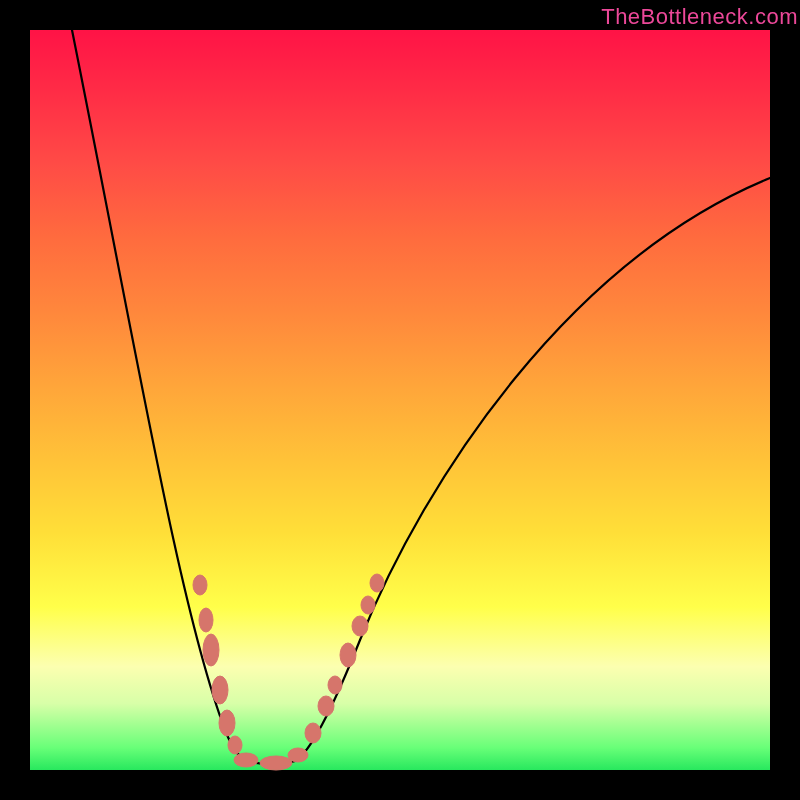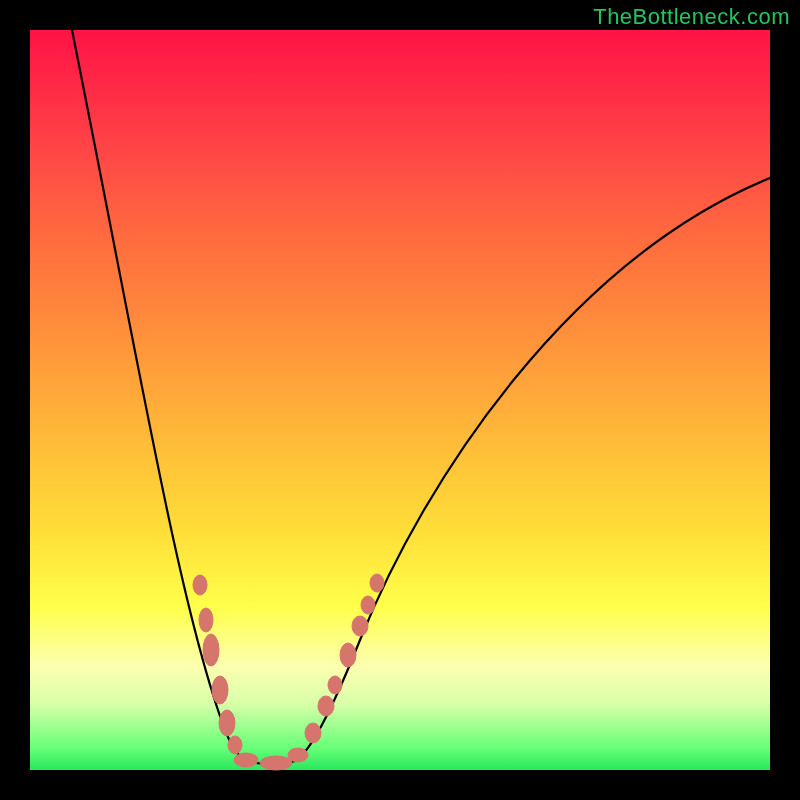--- a/index.html
+++ b/index.html
@@ -36,22 +36,22 @@
       #ffff4a 78%,
       #fcffb0 86%,
       #d8ffa8 91%,
       #68ff78 97%,
       #28e85e 100%
     );
   }
   .watermark {
     position: absolute;
     top: 4px;
-    right: 10px;
-    color: #22c55e;
+    right: 2px;
+    color: #ec4899;
     font-size: 22px;
     font-weight: 500;
     letter-spacing: 0.5px;
     pointer-events: none;
   }
   svg {
     position: absolute;
     left: 0;
     top: 0;
     width: 740px;

